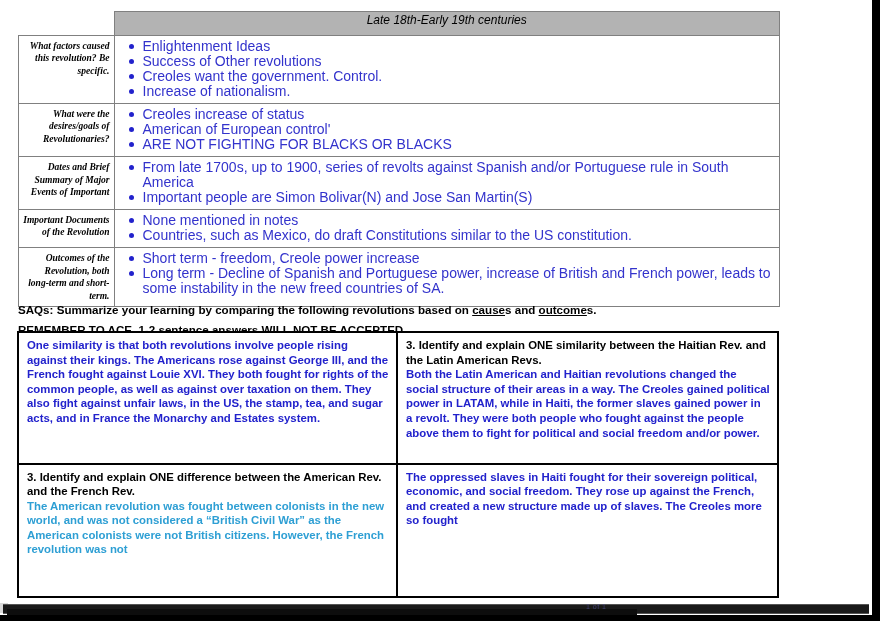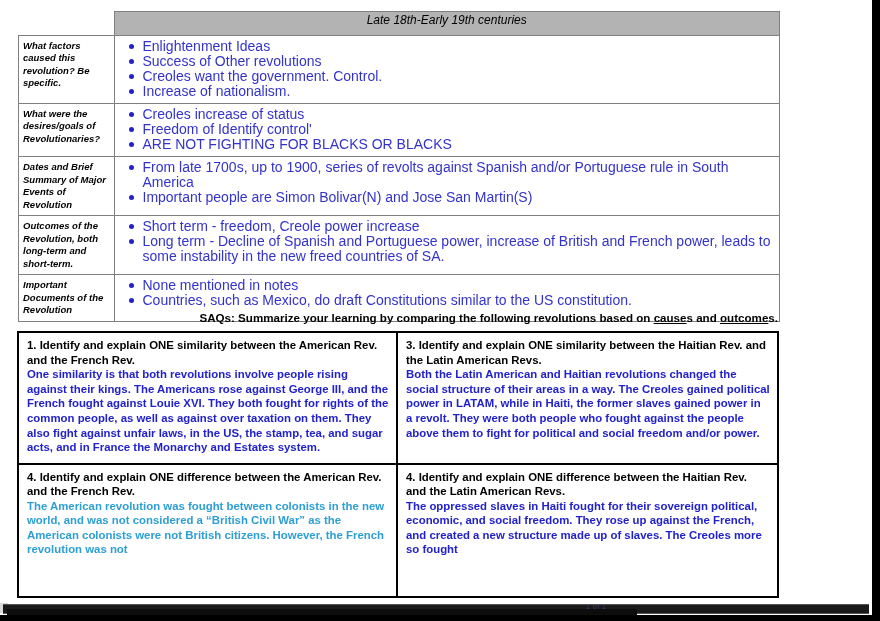--- a/index.html
+++ b/index.html
@@ -45,27 +45,28 @@
     table-layout: fixed;
   }
   #notes-table td {
     border: 1px solid #808080;
     vertical-align: top;
     padding: 0;
     margin-left: 8px;
   }
   .col-label {
     width: 87px;
-    text-align: left;
+    text-align: right;
     font-size: 9.5px;
     font-style: italic;
     font-weight: bold;
     color: #000000;
     line-height: 12.5px;
     padding: 4px 4px 4px 4px !important;
+    font-family: Liberation Serif, serif;
   }
   .hdr-blank {
     background: #ffffff;
     border-left: none !important;
     border-top: none !important;
     height: 15px;
   }
   .hdr-period {
     background: #b3b3b3;
     text-align: center;
@@ -99,23 +100,23 @@
     width: 5px;
     height: 5px;
     border-radius: 50%;
     background: #2222cc;
   }
 
   
   #saq-prompt {
     position: absolute;
     left: 18px;
-    top: 311px;
+    top: 303px;
     width: 760px;
-    text-align: right;
+    text-align: left;
     font-family: "Liberation Sans", sans-serif;
     font-size: 11.6px;
     font-weight: bold;
     color: #000000;
     line-height: 14px;
   }
   #saq-prompt .u { text-decoration: underline; }
   #saq-prompt .l2 { display: block; margin-top: 6px; }
 
   
@@ -225,82 +226,80 @@
             <li>Increase of nationalism.</li>
           </ul>
         </td>
       </tr>
 
       <tr>
         <td class="col-label">What were the desires/goals of Revolutionaries?</td>
         <td class="col-content">
           <ul class="bullets">
             <li>Creoles increase of status</li>
-            <li>Freedom of Identify control'</li>
+            <li>American of European control'</li>
             <li>ARE NOT FIGHTING FOR BLACKS OR BLACKS</li>
           </ul>
         </td>
       </tr>
 
       <tr>
-        <td class="col-label">Dates and Brief Summary of Major Events of Revolution</td>
+        <td class="col-label">Dates and Brief Summary of Major Events of Important</td>
         <td class="col-content">
           <ul class="bullets">
             <li>From late 1700s, up to 1900, series of revolts against Spanish and/or Portuguese rule in South America</li>
             <li>Important people are Simon Bolivar(N) and Jose San Martin(S)</li>
           </ul>
         </td>
       </tr>
 
       <tr>
+        <td class="col-label">Important Documents of the Revolution</td>
+        <td class="col-content">
+          <ul class="bullets">
+            <li>None mentioned in notes</li>
+            <li>Countries, such as Mexico, do draft Constitutions similar to the US constitution.</li>
+          </ul>
+        </td>
+      </tr>
+
+      <tr>
         <td class="col-label">Outcomes of the Revolution, both long-term and short-term.</td>
         <td class="col-content">
           <ul class="bullets">
             <li>Short term - freedom, Creole power increase</li>
             <li>Long term - Decline of Spanish and Portuguese power, increase of British and French power, leads to some instability in the new freed countries of SA.</li>
-          </ul>
-        </td>
-      </tr>
-
-      <tr>
-        <td class="col-label">Important Documents of the Revolution</td>
-        <td class="col-content">
-          <ul class="bullets">
-            <li>None mentioned in notes</li>
-            <li>Countries, such as Mexico, do draft Constitutions similar to the US constitution.</li>
           </ul>
         </td>
       </tr>
     </tbody>
   </table>
 
   <div id="saq-prompt">
     <span>SAQs: Summarize your learning by comparing the following revolutions based on </span><span class="u">cause</span><span>s and </span><span class="u">outcome</span><span>s.</span>
     <span class="l2">REMEMBER TO ACE. 1-2 sentence answers WILL NOT BE ACCEPTED.</span>
   </div>
 
   <div id="answer-grid">
 
     <div class="cell left rowtop">
-      <p class="q-text">1. Identify and explain ONE similarity between the American Rev. and the French Rev.</p>
       <p class="a-text">One similarity is that both revolutions involve people rising against their kings. The Americans rose against George III, and the French fought against Louie XVI. They both fought for rights of the common people, as well as against over taxation on them. They also fight against unfair laws, in the US, the stamp, tea, and sugar acts, and in France the Monarchy and Estates system.</p>
     </div>
 
     <div class="cell rowtop">
       <p class="q-text">3. Identify and explain ONE similarity between the Haitian Rev. and the Latin American Revs.</p>
       <p class="a-text">Both the Latin American and Haitian revolutions changed the social structure of their areas in a way. The Creoles gained political power in LATAM, while in Haiti, the former slaves gained power in a revolt. They were both people who fought against the people above them to fight for political and social freedom and/or power.</p>
     </div>
 
     <div class="cell left">
-      <p class="q-text">4. Identify and explain ONE difference between the American Rev. and the French Rev.</p>
+      <p class="q-text">3. Identify and explain ONE difference between the American Rev. and the French Rev.</p>
       <p class="a-text alt">The American revolution was fought between colonists in the new world, and was not considered a “British Civil War” as the American colonists were not British citizens. However, the French revolution was not</p>
     </div>
 
     <div class="cell">
-      <p class="q-text">4. Identify and explain ONE difference between the Haitian Rev. and the Latin American Revs.</p>
       <p class="a-text">The oppressed slaves in Haiti fought for their sovereign political, economic, and social freedom. They rose up against the French, and created a new structure made up of slaves. The Creoles more so fought</p>
     </div>
 
   </div>
 
   <div id="scrollbar">
     <div id="scroll-left-arrow"></div>
     <div id="scroll-track">
       <div id="scroll-thumb"></div>
     </div>

